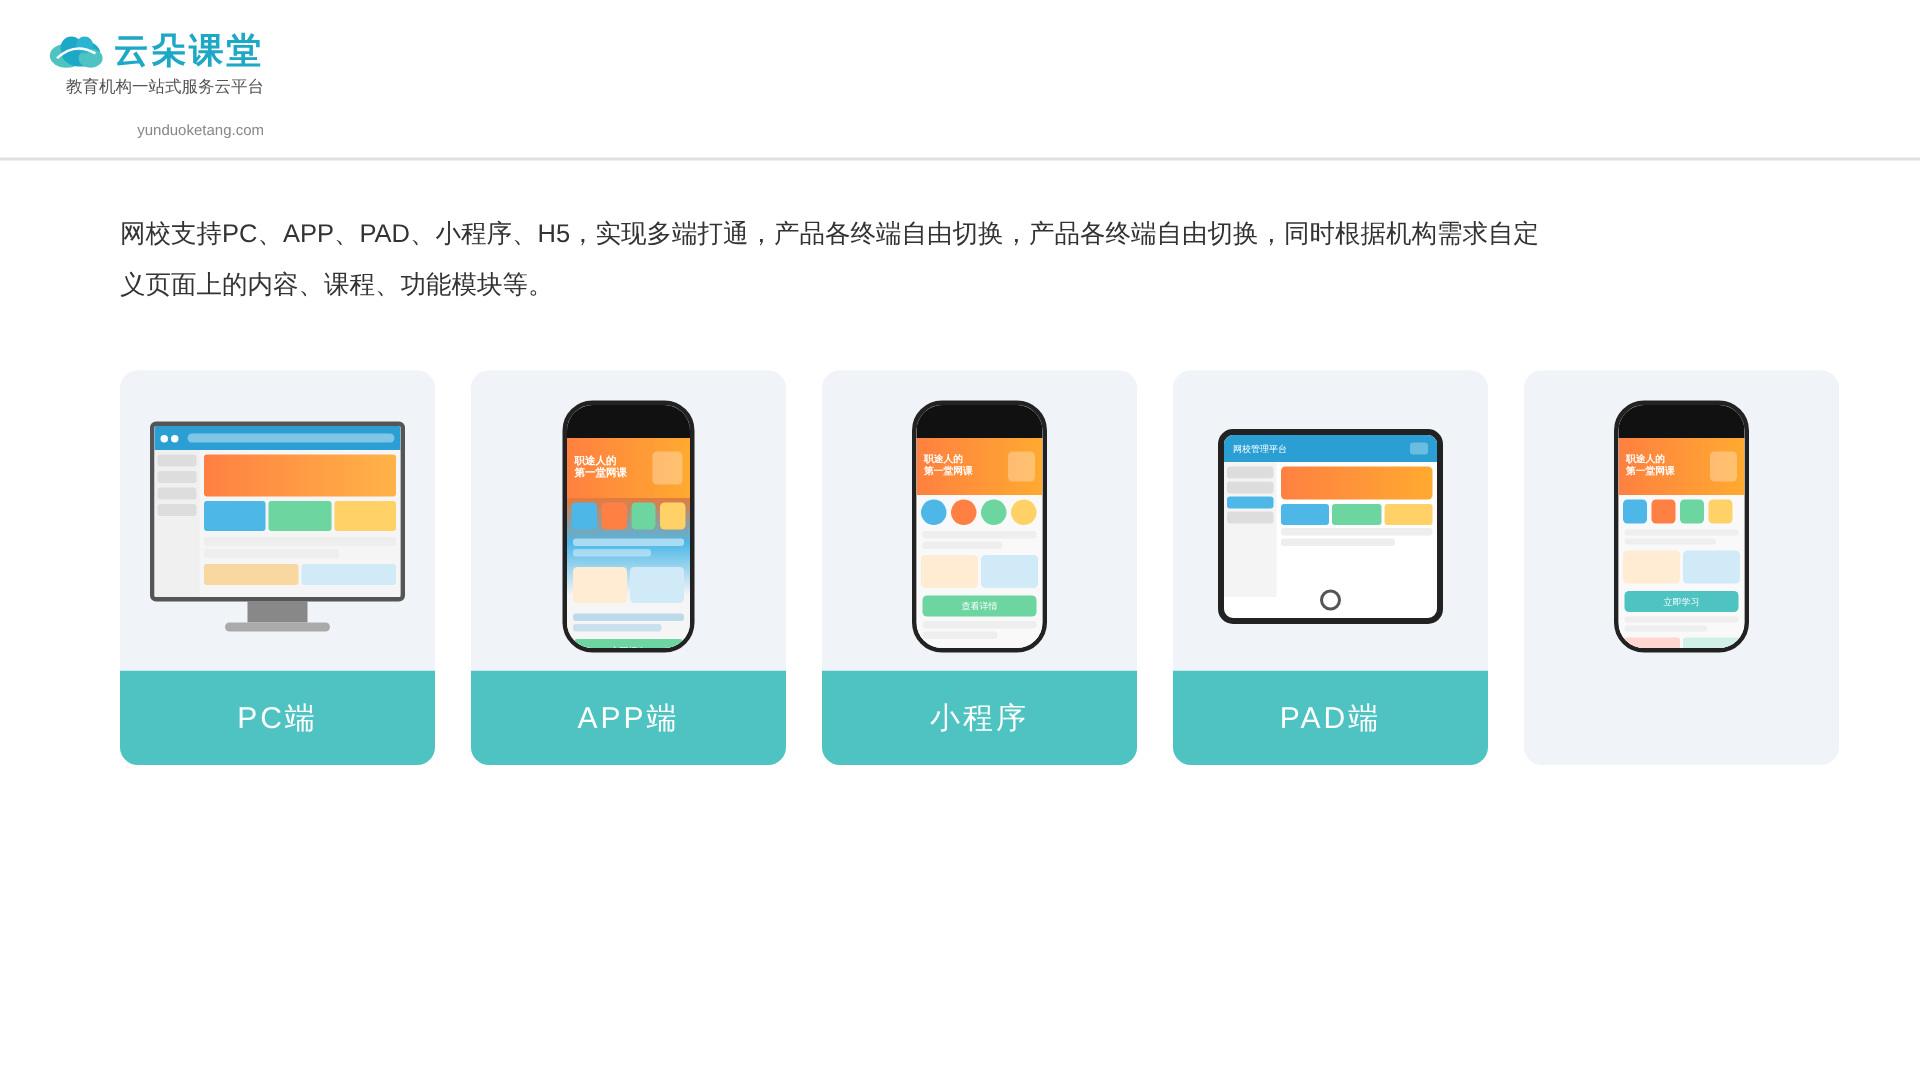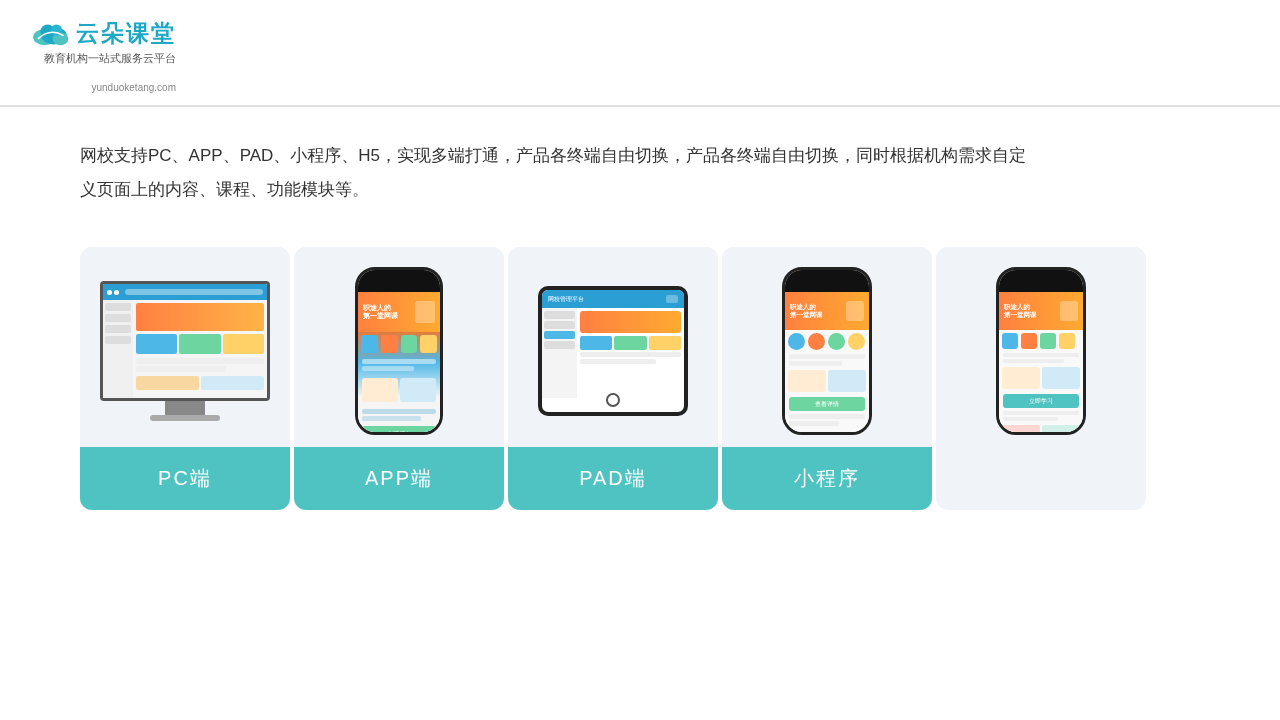--- a/index.html
+++ b/index.html
@@ -76,21 +76,21 @@
       padding: 32px 60px 0 80px;
       font-size: 17px;
       color: #333;
       line-height: 2;
       max-width: 1100px;
     }
 
     
     .cards-container {
       display: flex;
-      gap: 4px;
+      gap: 24px;
       padding: 40px 50px 0 80px;
       justify-content: flex-start;
     }
 
     .card {
       width: 210px;
       background: #f0f4f8;
       border-radius: 12px;
       overflow: hidden;
       display: flex;
@@ -404,20 +404,56 @@
             <div style="color:#fff; font-size:6px;">立即报名</div>
           </div>
         </div>
       </div>
     </div>
     <div class="card-label">APP端</div>
   </div>
 
   <div class="card">
     <div class="card-image-area">
+      <div class="mini-phone">
+        <div class="mini-notch">
+          <div class="mini-notch-bump"></div>
+        </div>
+        <div style="height:calc(100% - 22px); background:#f9f9f9; overflow:hidden;">
+          <div style="background:linear-gradient(90deg,#ff8040,#ffaa30); height:38px; display:flex; align-items:center; padding:4px 5px;">
+            <div style="color:#fff; font-size:6.5px; font-weight:bold; line-height:1.3;">职途人的<br>第一堂网课</div>
+            <div style="margin-left:auto; width:18px; height:20px; background:rgba(255,255,255,0.3); border-radius:3px;"></div>
+          </div>
+          <div style="display:flex; gap:3px; padding:3px 3px 2px;">
+            <div style="width:17px; height:17px; background:#4db8e8; border-radius:50%;"></div>
+            <div style="width:17px; height:17px; background:#ff8042; border-radius:50%;"></div>
+            <div style="width:17px; height:17px; background:#6dd5a0; border-radius:50%;"></div>
+            <div style="width:17px; height:17px; background:#ffd166; border-radius:50%;"></div>
+          </div>
+          <div style="padding:2px 4px;">
+            <div style="height:5px; background:#eee; border-radius:2px; margin-bottom:2px;"></div>
+            <div style="height:5px; background:#eee; border-radius:2px; width:70%;"></div>
+          </div>
+          <div style="display:flex; gap:2px; padding:2px 3px;">
+            <div style="flex:1; height:22px; background:#ffecd2; border-radius:3px;"></div>
+            <div style="flex:1; height:22px; background:#d0eaf8; border-radius:3px;"></div>
+          </div>
+          <div style="background:#6dd5a0; height:14px; margin:3px 4px; border-radius:3px; display:flex; align-items:center; justify-content:center;">
+            <div style="color:#fff; font-size:6px;">查看详情</div>
+          </div>
+          <div style="height:5px; background:#eee; margin:2px 4px; border-radius:2px;"></div>
+          <div style="height:5px; background:#eee; margin:2px 4px; border-radius:2px; width:60%;"></div>
+        </div>
+      </div>
+    </div>
+    <div class="card-label">小程序</div>
+  </div>
+
+  <div class="card">
+    <div class="card-image-area">
       <div class="device-tablet">
         <div style="background:#2b9fd4; height:18px; display:flex; align-items:center; padding:0 6px;">
           <div style="color:#fff; font-size:6px; flex:1;">网校管理平台</div>
           <div style="width:12px; height:8px; background:rgba(255,255,255,0.3); border-radius:2px;"></div>
         </div>
         <div style="display:flex; flex:1; height:calc(100% - 18px - 14px);">
           <div style="width:35px; background:#f4f4f4; padding:3px 2px;">
             <div style="height:8px; background:#ddd; border-radius:2px; margin-bottom:2px;"></div>
             <div style="height:8px; background:#ddd; border-radius:2px; margin-bottom:2px;"></div>
             <div style="height:8px; background:#4db8e8; border-radius:2px; margin-bottom:2px;"></div>
@@ -434,56 +470,20 @@
             <div style="height:5px; background:#eee; border-radius:2px; width:75%;"></div>
           </div>
         </div>
       </div>
     </div>
     <div class="card-label">PAD端</div>
   </div>
 
   <div class="card">
     <div class="card-image-area">
-      <div class="mini-phone">
-        <div class="mini-notch">
-          <div class="mini-notch-bump"></div>
-        </div>
-        <div style="height:calc(100% - 22px); background:#f9f9f9; overflow:hidden;">
-          <div style="background:linear-gradient(90deg,#ff8040,#ffaa30); height:38px; display:flex; align-items:center; padding:4px 5px;">
-            <div style="color:#fff; font-size:6.5px; font-weight:bold; line-height:1.3;">职途人的<br>第一堂网课</div>
-            <div style="margin-left:auto; width:18px; height:20px; background:rgba(255,255,255,0.3); border-radius:3px;"></div>
-          </div>
-          <div style="display:flex; gap:3px; padding:3px 3px 2px;">
-            <div style="width:17px; height:17px; background:#4db8e8; border-radius:50%;"></div>
-            <div style="width:17px; height:17px; background:#ff8042; border-radius:50%;"></div>
-            <div style="width:17px; height:17px; background:#6dd5a0; border-radius:50%;"></div>
-            <div style="width:17px; height:17px; background:#ffd166; border-radius:50%;"></div>
-          </div>
-          <div style="padding:2px 4px;">
-            <div style="height:5px; background:#eee; border-radius:2px; margin-bottom:2px;"></div>
-            <div style="height:5px; background:#eee; border-radius:2px; width:70%;"></div>
-          </div>
-          <div style="display:flex; gap:2px; padding:2px 3px;">
-            <div style="flex:1; height:22px; background:#ffecd2; border-radius:3px;"></div>
-            <div style="flex:1; height:22px; background:#d0eaf8; border-radius:3px;"></div>
-          </div>
-          <div style="background:#6dd5a0; height:14px; margin:3px 4px; border-radius:3px; display:flex; align-items:center; justify-content:center;">
-            <div style="color:#fff; font-size:6px;">查看详情</div>
-          </div>
-          <div style="height:5px; background:#eee; margin:2px 4px; border-radius:2px;"></div>
-          <div style="height:5px; background:#eee; margin:2px 4px; border-radius:2px; width:60%;"></div>
-        </div>
-      </div>
-    </div>
-    <div class="card-label">小程序</div>
-  </div>
-
-  <div class="card">
-    <div class="card-image-area">
       <div class="h5-phone">
         <div class="h5-notch" style="background:#111; height:22px; position:relative;">
           <div style="width:26px; height:10px; background:#111; border-radius:0 0 8px 8px; position:absolute; top:0; left:50%; transform:translateX(-50%);"></div>
         </div>
         <div style="height:calc(100% - 22px); background:#f9f9f9; overflow:hidden;">
           <div style="background:linear-gradient(90deg,#ff8040,#ffaa30); height:38px; display:flex; align-items:center; padding:4px 5px;">
             <div style="color:#fff; font-size:6.5px; font-weight:bold; line-height:1.3;">职途人的<br>第一堂网课</div>
             <div style="margin-left:auto; width:18px; height:20px; background:rgba(255,255,255,0.3); border-radius:3px;"></div>
           </div>
           <div style="display:flex; gap:3px; padding:3px 3px 2px;">

